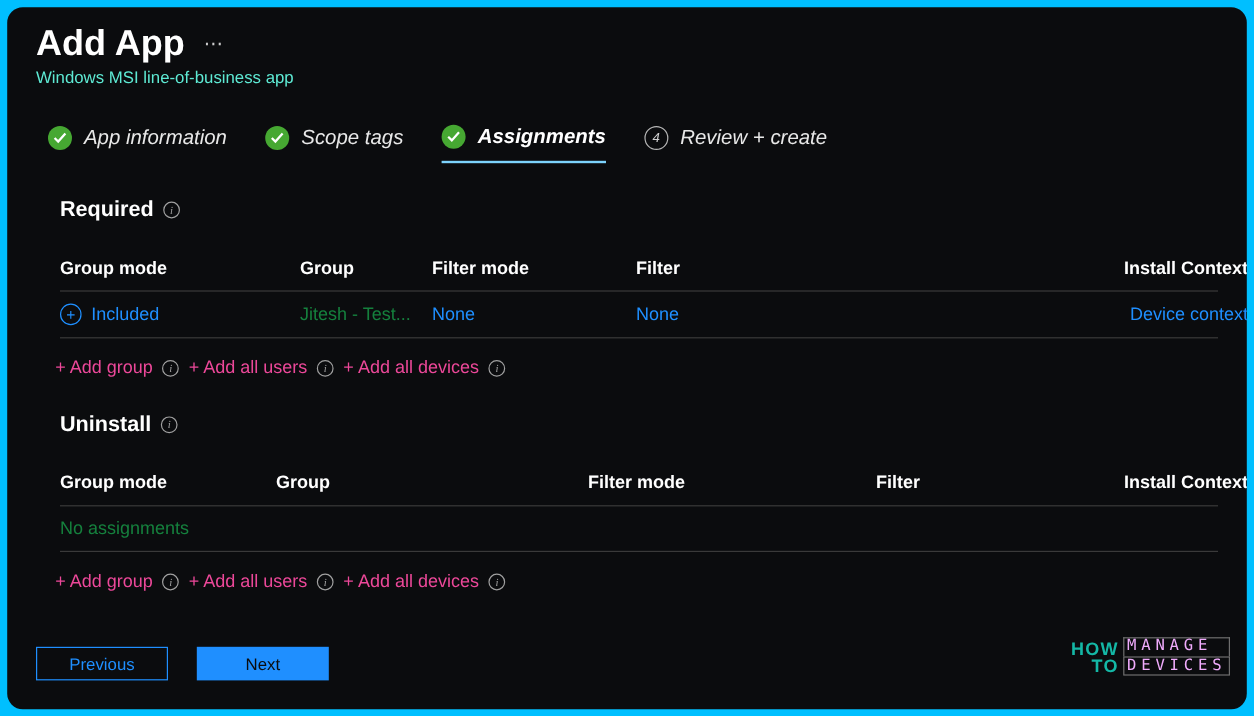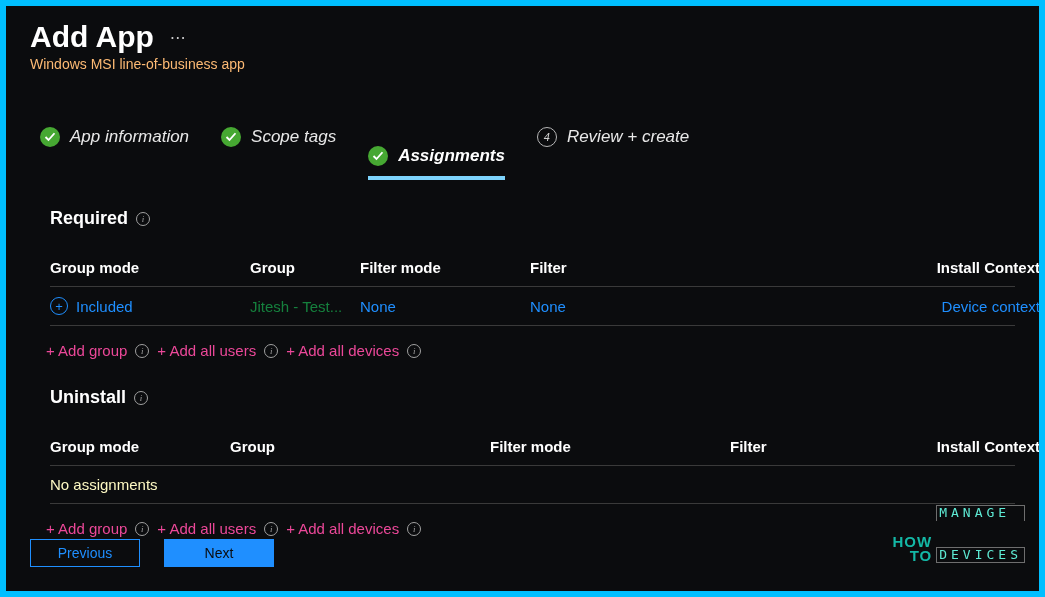--- a/index.html
+++ b/index.html
@@ -11,58 +11,58 @@
       padding: 6px;
     }
     .panel {
       background: #0b0c0e;
       width: 100%;
       height: 100%;
       color: #ffffff;
       padding: 14px 24px 0 24px;
       position: relative;
       overflow: hidden;
+      border-radius: 13px;
     }
     .header-row {
       display: flex;
       align-items: center;
       gap: 16px;
     }
     .page-title {
       font-size: 30px;
       font-weight: 600;
       color: #ffffff;
     }
     .ellipsis {
       font-size: 16px;
       color: #cccccc;
       letter-spacing: 2px;
     }
     .subtitle {
       font-size: 14px;
-      color: #fdba74;
+      color: #5eead4;
       margin-top: 2px;
     }
     .stepper {
       display: flex;
       gap: 32px;
       margin-top: 32px;
       margin-left: 10px;
     }
     .step {
       display: flex;
       align-items: center;
       gap: 10px;
       padding-bottom: 10px;
       cursor: pointer;
       font-style: italic;
     }
     .step.active {
-      border-bottom: 4px solid #7dd3fc;
-      margin-top: 42px;
+      border-bottom: 2px solid #7dd3fc;
     }
     .check-badge {
       width: 20px;
       height: 20px;
       border-radius: 50%;
       background: #46a832;
       display: flex;
       align-items: center;
       justify-content: center;
     }
@@ -171,21 +171,21 @@
       border-bottom: 1px solid #3a3a3a;
       padding: 10px 0;
     }
     .table-head2 .th {
       font-size: 15px;
       font-weight: 600;
       color: #ffffff;
     }
     .no-assign {
       font-size: 15px;
-      color: #fef9c3;
+      color: #15803d;
       padding: 10px 0;
       border-bottom: 1px solid #3a3a3a;
       margin-left: 20px;
     }
     .footer {
       position: absolute;
       bottom: 24px;
       left: 24px;
       display: flex;
       gap: 24px;
@@ -222,25 +222,25 @@
       color: #14b8a6;
       font-weight: 800;
       font-size: 15px;
       line-height: 0.95;
       letter-spacing: 1px;
     }
     .wm-box {
       font-family: monospace;
       font-size: 13px;
       line-height: 1.1;
-      color: #5eead4;
+      color: #f0abfc;
       letter-spacing: 4px;
     }
     .wm-top { border: 1px solid #6e6e6e; padding: 0 2px; border-bottom: none; }
-    .wm-bot { border: 1px solid #6e6e6e; padding: 0 2px; margin-top: 26px; }
+    .wm-bot { border: 1px solid #6e6e6e; padding: 0 2px; }
   </style>
 </head>
 <body>
 
 <div class="panel">
 
   <div class="header-row">
     <div class="page-title">Add App</div>
     <div class="ellipsis">⋯</div>
   </div>

